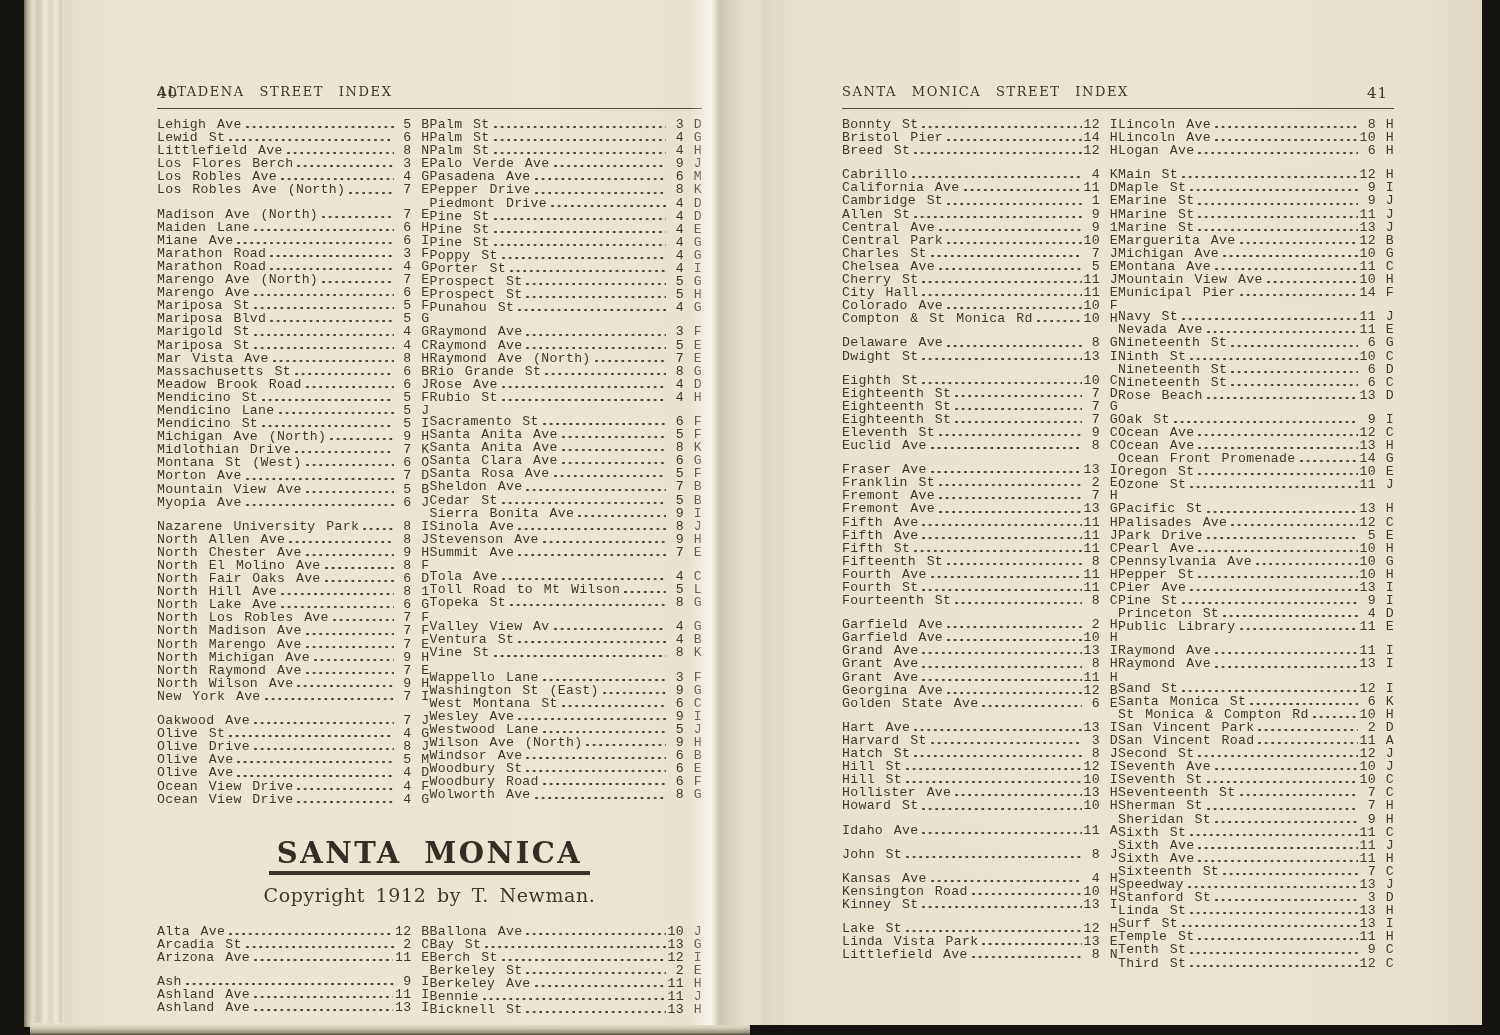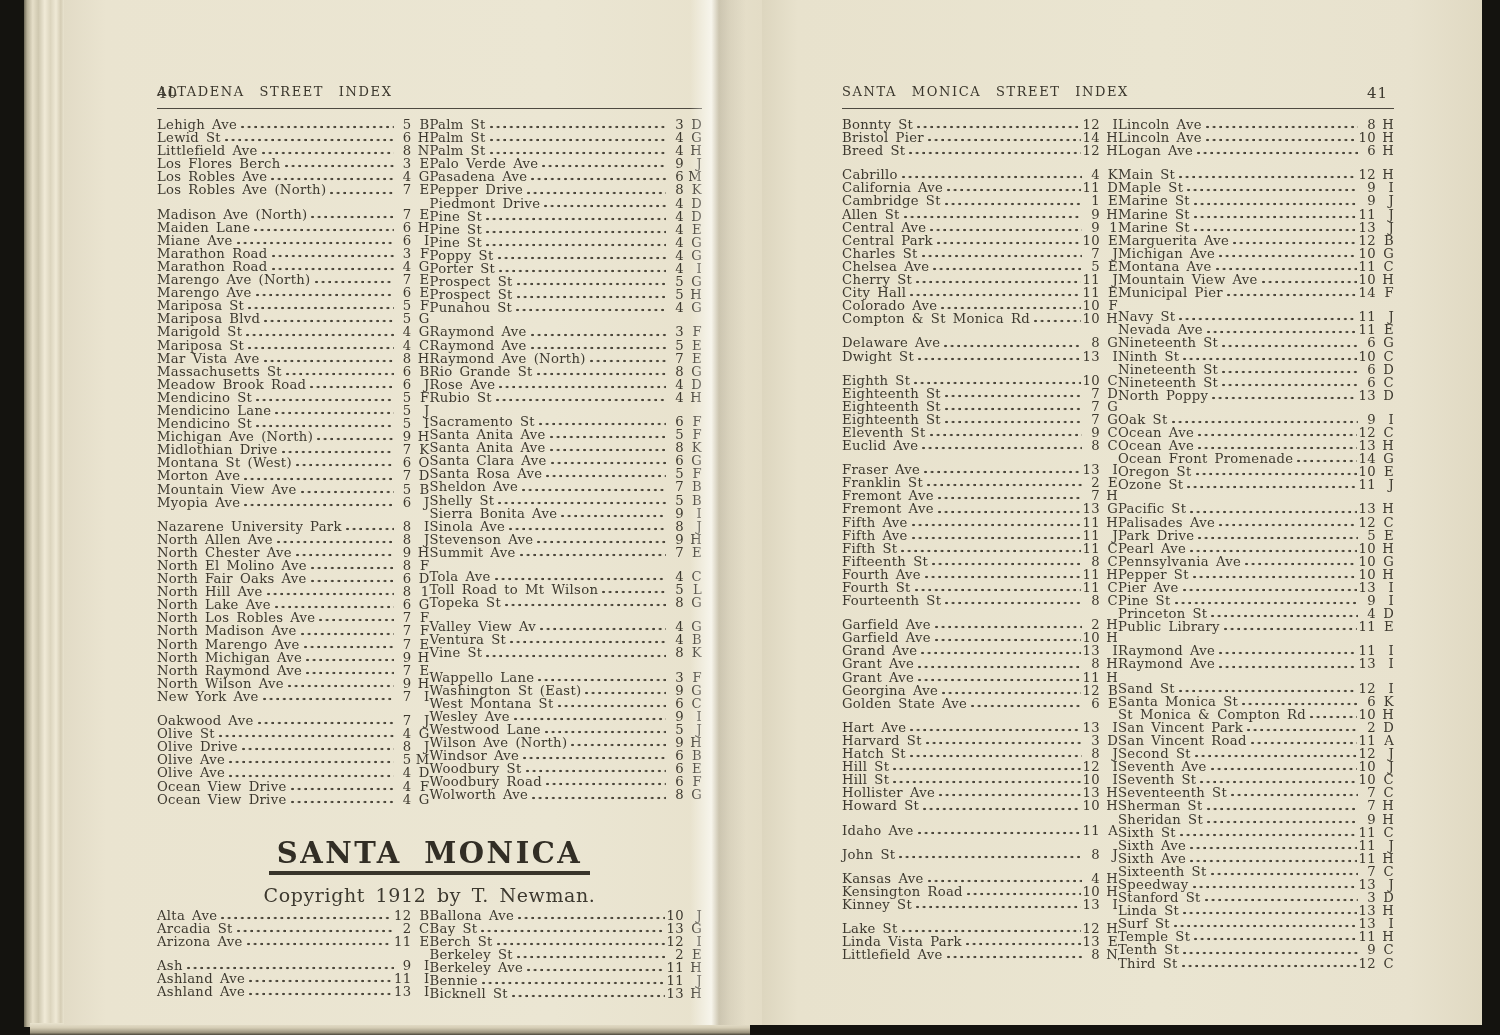--- a/index.html
+++ b/index.html
@@ -19,38 +19,38 @@
     background:linear-gradient(90deg,#ddd6bf 0%,#e8e2cd 5%,#eae5d1 55%,#e8e2ce 90%,#e0d9c2 100%); }
   .gutter { position:absolute; left:690px; top:0; bottom:10px; width:56px; pointer-events:none;
     background:linear-gradient(90deg,rgba(0,0,0,0) 0%,rgba(255,255,252,0.65) 38%,
                rgba(110,100,80,0.22) 52%,rgba(110,100,80,0.10) 72%,rgba(0,0,0,0) 100%); }
   .page-header { position:relative; height:20px; margin-bottom:0; }
   .page-title { display:block; text-align:left; font-size:13px; letter-spacing:1.6px;
                 word-spacing:9px; color:#3a362c; }
   .pagenum { position:absolute; top:0; font-size:15px; letter-spacing:1px; }
   .pagenum.left { left:0;text-align:center; } .pagenum.right { right:6px; }
   .header-rule { border-bottom:1.6px solid #4d4940; margin-top:4px; }
-  .columns { display:flex; margin-top:9px; }
+  .columns { display:flex; margin-top:9px;font-family:Liberation Mono, monospace; }
   .col { flex:1 1 0; min-width:0; }
   .group + .group { margin-top:11px; }
   .entry { display:flex; align-items:baseline; height:13.1px; line-height:13px;
            font-size:13.2px; letter-spacing:0.3px; word-spacing:2.5px; white-space:nowrap; }
   .ename { flex:0 0 auto; }
   .leader { flex:1 1 auto; min-width:4px; height:4px; align-self:flex-end;
             margin:0 2px 2px 4px;
             background-image:radial-gradient(circle at 1.5px 2px,#4a4539 1.02px,rgba(0,0,0,0) 1.55px);
             background-size:6.6px 4px; background-repeat:repeat-x; }
   .enum { flex:0 0 auto; min-width:16px; text-align:right; }
   .elet { flex:0 0 18px; text-align:right; }
   .sm-section { margin-top:10px; text-align:center; }
   .sm-heading { display:inline-block; font-size:29px; font-weight:bold; letter-spacing:2.5px;
                 word-spacing:10px; color:#322e25; border-bottom:4px solid #39352b;
                 padding:0 8px 1px 8px;margin-top:20px; }
   .copyright { margin-top:9px; font-size:19px; letter-spacing:0.6px; word-spacing:4px; }
-  .sm-cols { text-align:left; margin-top:3px; }
+  .sm-cols { text-align:left; margin-top:19px; }
 </style>
 </head>
 <body>
 
 <div class="scene">
   <div class="stack-left"></div>
   <div class="stack-bottom"></div>
   <div class="book">
 
     <div class="page page-left">
@@ -532,21 +532,21 @@
                 <span class="enum">5</span>
                 <span class="elet">F</span>
               </div>
               <div class="entry">
                 <span class="ename">Sheldon Ave</span>
                 <span class="leader"></span>
                 <span class="enum">7</span>
                 <span class="elet">B</span>
               </div>
               <div class="entry">
-                <span class="ename">Shelly St</span>
+                <span class="ename">Cedar St</span>
                 <span class="leader"></span>
                 <span class="enum">5</span>
                 <span class="elet">B</span>
               </div>
               <div class="entry">
                 <span class="ename">Sierra Bonita Ave</span>
                 <span class="leader"></span>
                 <span class="enum">9</span>
                 <span class="elet">I</span>
               </div>
@@ -1250,21 +1250,21 @@
                 <span class="enum">6</span>
                 <span class="elet">D</span>
               </div>
               <div class="entry">
                 <span class="ename">Nineteenth St</span>
                 <span class="leader"></span>
                 <span class="enum">6</span>
                 <span class="elet">C</span>
               </div>
               <div class="entry">
-                <span class="ename">North Poppy</span>
+                <span class="ename">Rose Beach</span>
                 <span class="leader"></span>
                 <span class="enum">13</span>
                 <span class="elet">D</span>
               </div>
             </div>
             <div class="group">
               <div class="entry">
                 <span class="ename">Oak St</span>
                 <span class="leader"></span>
                 <span class="enum">9</span>

